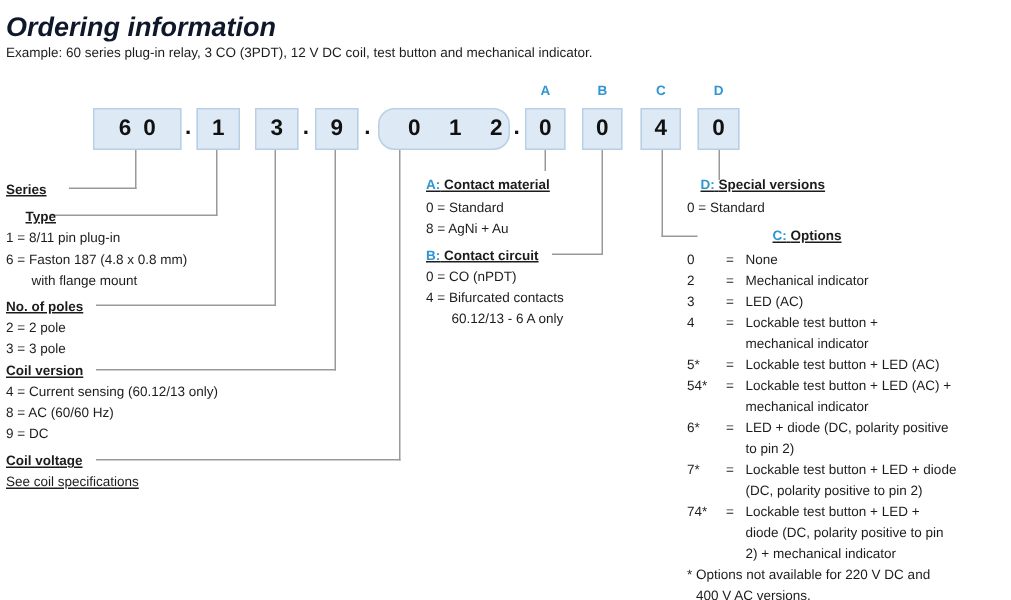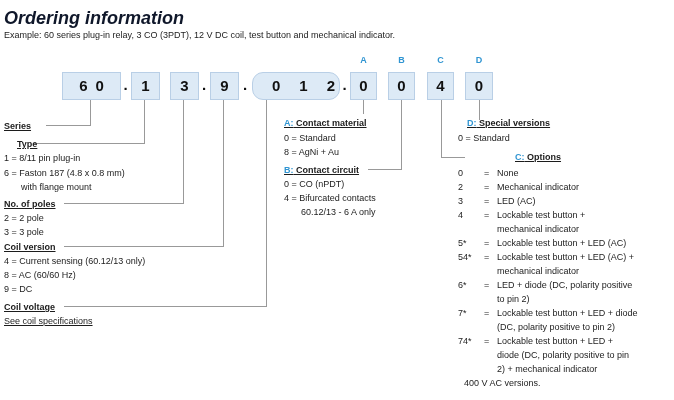--- a/index.html
+++ b/index.html
@@ -149,16 +149,17 @@
       <div class="opt-desc">Lockable test button + LED + diode
 (DC, polarity positive to pin 2)</div>
     </div>
     <div class="opt-row">
       <div>74*</div>
       <div>=</div>
       <div class="opt-desc">Lockable test button + LED +
 diode (DC, polarity positive to pin
 2) + mechanical indicator</div>
     </div>
+    <div class="fn">* Options not available for 220 V DC and</div>
     <div class="fn2">400 V AC versions.</div>
   </div>
 
 </div>
 
 </body></html>

